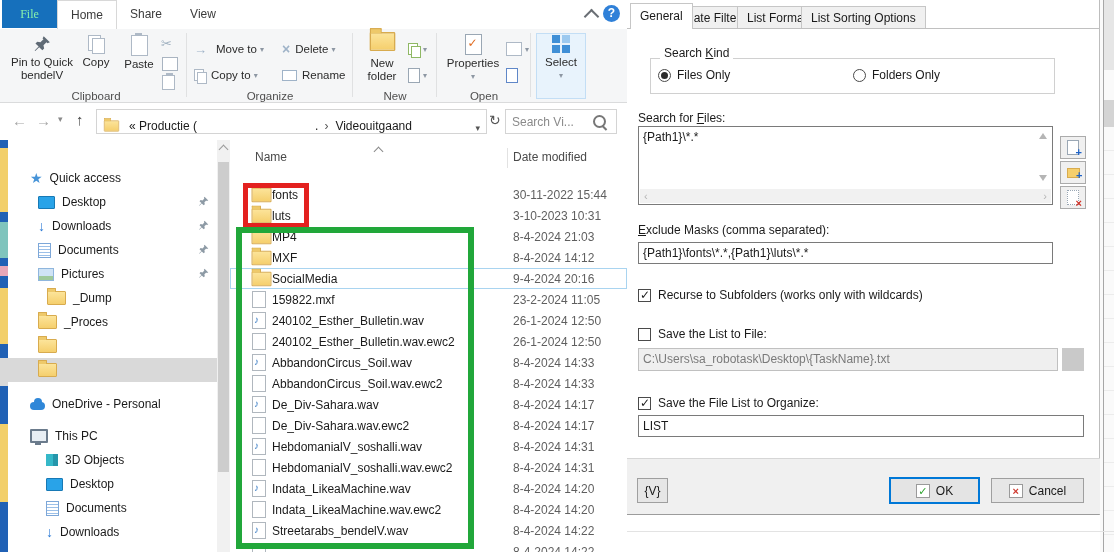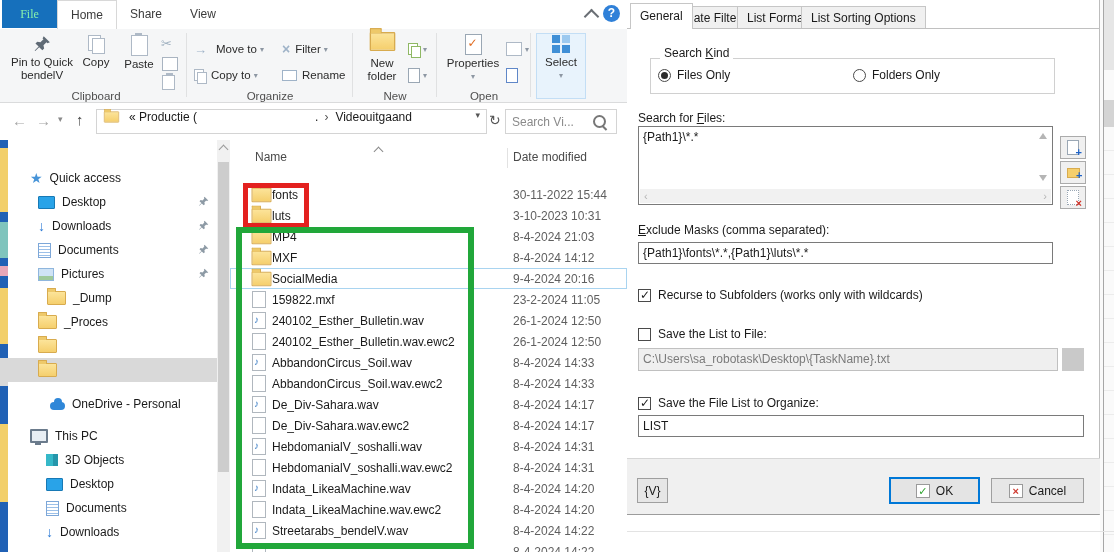--- a/index.html
+++ b/index.html
@@ -44,21 +44,21 @@
   .prop-ico:after{content:"\2713";position:absolute;left:2px;top:2px;color:#e06a1f;font-weight:bold;font-size:12px;}
   .sel-grid{position:relative;width:18px;height:18px;margin:2px 0 3px;}
   .sel-grid i{position:absolute;width:8px;height:8px;background:#3f8fd6;}
   .sel-grid i:nth-child(2){left:10px;background:#9cc9ef;}
   .sel-grid i:nth-child(3){top:10px;}
   .sel-grid i:nth-child(4){top:10px;left:10px;background:#3f8fd6;}
   .select-box{position:absolute;left:536px;top:4px;width:50px;height:66px;background:#e8f3fc;border:1px solid #c3def5;box-sizing:border-box;}
   
   .addr-row{left:0;top:103px;width:627px;height:37px;background:#fff;}
   .navarrow{position:absolute;font-size:15px;color:#a6a6a6;}
-  .addr-box{position:absolute;left:96px;top:6px;width:391px;height:25px;border:1px solid #d4d4d4;box-sizing:border-box;background:#fff;display:flex;align-items:flex-start;}
+  .addr-box{position:absolute;left:96px;top:6px;width:391px;height:25px;border:1px solid #d4d4d4;box-sizing:border-box;background:#fff;display:flex;align-items:flex-end;}
   .search-box{position:absolute;left:505px;top:6px;width:112px;height:25px;border:1px solid #d4d4d4;box-sizing:border-box;background:#fff;display:flex;align-items:center;color:#8a8a8a;}
   .mag{position:relative;width:9px;height:9px;border:2px solid #777;border-radius:50%;}
   .mag:after{content:"";position:absolute;left:8px;top:8px;width:6px;height:2px;background:#777;transform:rotate(45deg);transform-origin:0 0;}
   
   .navpane{left:8px;top:140px;width:209px;height:412px;background:#fff;overflow:hidden;}
   .nav-item{position:relative;height:24px;display:flex;align-items:center;color:#1a1a1a;}
   .nav-item.selected{background:#d9d9d9;}
   .nav-label{margin-left:7px;white-space:nowrap;}
   .pin-right{position:absolute;right:8px;top:6px;}
   .nav-sec2{margin-top:10px;} .nav-sec3{margin-top:8px;}
@@ -187,21 +187,21 @@
     <div class="rowbtn" style="left:194px;top:36px;width:84px">
       <span class="pages" style="width:12px;height:13px;margin:0">
           <i style="width:8px;height:10px"></i>
           <b style="width:8px;height:10px;left:3px"></b>
         </span>
         <span style="margin-left:5px">Copy to</span>
         <span class="caret">▾</span>
     </div>
     <div class="rowbtn" style="left:282px;top:10px;width:66px">
       <span class="grayx">×</span>
-        <span style="margin-left:5px">Filter</span>
+        <span style="margin-left:5px">Delete</span>
         <span class="caret">▾</span>
     </div>
     <div class="rowbtn" style="left:282px;top:36px;width:66px">
       <span class="smallico" style="width:13px;height:9px;border-color:#9fb3c8"></span>
         <span style="margin-left:5px">Rename</span>
     </div>
     <div class="grplabel" style="left:188px;width:164px">Organize</div>
     <div class="rsep" style="left:352px"></div>
 
     <div class="bigbtn" style="left:358px;width:48px">
@@ -316,21 +316,21 @@
         <div class="nav-item" style="padding-left: 30px;">
           <span class="folder"></span>
           <span class="nav-label"></span>
         </div>
         <div class="nav-item selected" style="padding-left: 30px;">
           <span class="folder"></span>
           <span class="nav-label"></span>
         </div>
       </div>
       <div class="nav-sec2">
-        <div class="nav-item" style="padding-left: 22px; margin-left: 20px;">
+        <div class="nav-item" style="padding-left: 22px;">
           <span class="i-cloud"></span>
           <span class="nav-label">OneDrive - Personal</span>
         </div>
       </div>
       <div class="nav-sec3">
         <div class="nav-item" style="padding-left: 22px;">
           <span class="i-pc"></span>
           <span class="nav-label">This PC</span>
         </div>
         <div class="nav-item" style="padding-left: 38px;">

